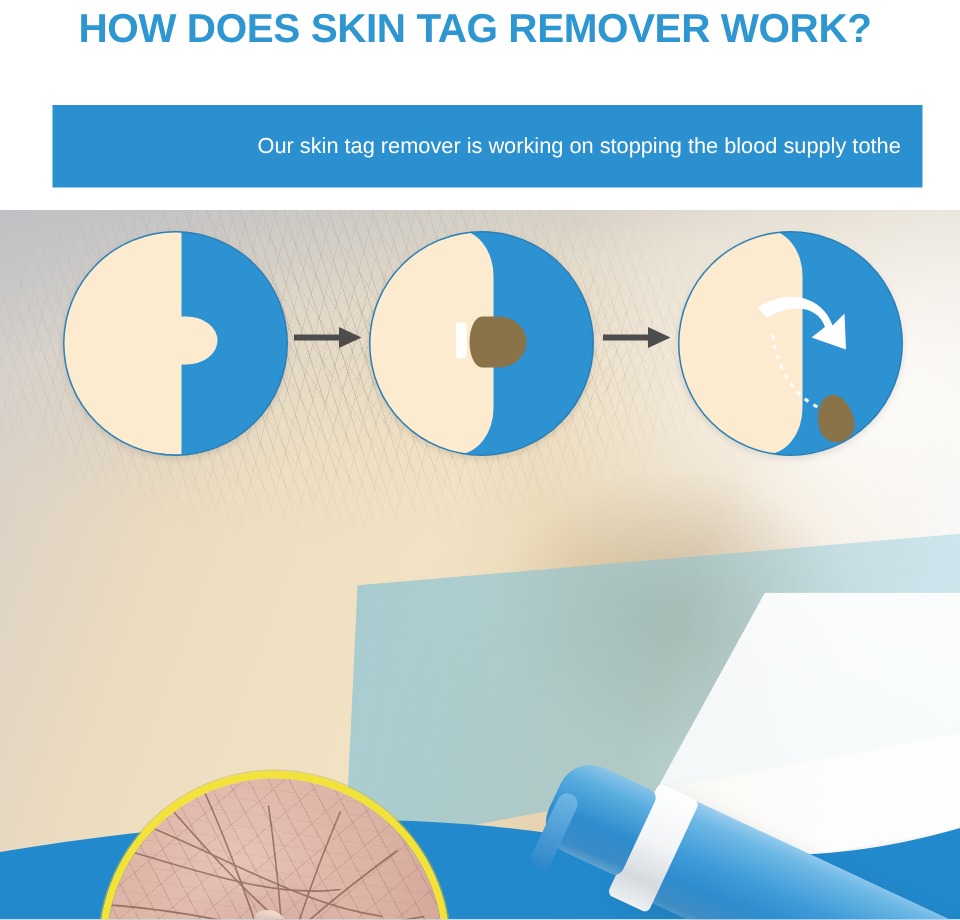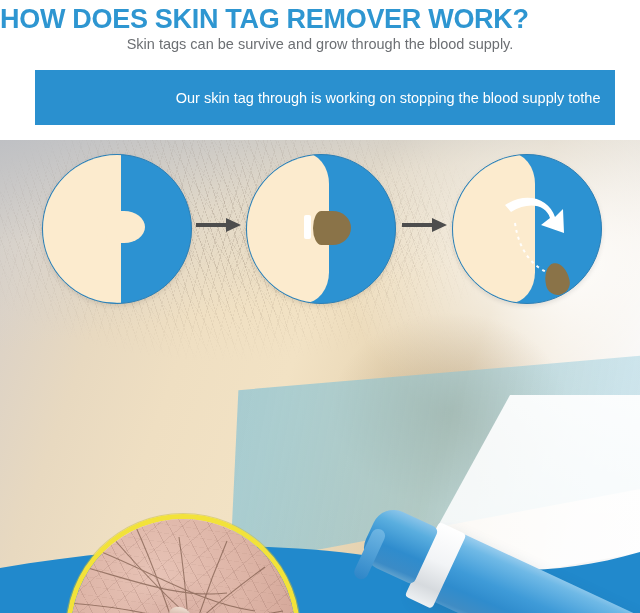--- a/index.html
+++ b/index.html
@@ -8,21 +8,21 @@
     font-family:"Liberation Sans", sans-serif;
     background:#ffffff;
   }
   #page{position:relative;width:640px;height:613px;overflow:hidden;background:#fff;}
 
   
   .header-zone{position:absolute;left:0;top:0;width:640px;height:140px;background:#ffffff;z-index:30;}
 
   .title{
     position:absolute;left:0;top:4px;width:581px;
-    text-align:left;
+    text-align:right;
     font-size:27px;font-weight:bold;letter-spacing:-0.3px;
     color:#2E96D1;
     font-family:"Liberation Sans", sans-serif;
     white-space:nowrap;
   }
   .subtitle{
     position:absolute;left:0;top:36px;width:640px;
     text-align:center;
     font-size:14.5px;font-weight:normal;
     color:#6c6f73;
@@ -300,21 +300,20 @@
       <svg viewBox="0 0 148 148" style="position:absolute;left:0;top:0;width:148px;height:148px;">
         <path d="M62,68 C66,96 80,112 96,118" stroke="#ffffff" stroke-width="2" stroke-dasharray="3 4" fill="none" opacity="0.95"></path>
         <path d="M52,50 C74,36 96,44 102,62 L110,54 L111,78 L88,70 L97,63 C93,50 76,46 58,57 Z" fill="#ffffff"></path>
       </svg>
       <div class="tag-fall"></div>
     </div>
   </div>
 
   <div class="header-zone">
     <div class="title">HOW DOES SKIN TAG REMOVER WORK?</div>
-    <div class="subtitle">Skin tags can be survive and grow through the blood supply.</div>
     <div class="callout">
       <div class="callout-inner">
-        <span>Our skin tag through is working on stopping the blood supply tothe</span><br>
+        <span>Our skin tag remover is working on stopping the blood supply tothe</span><br>
       </div>
     </div>
   </div>
 
 </div>
 
 </body></html>

